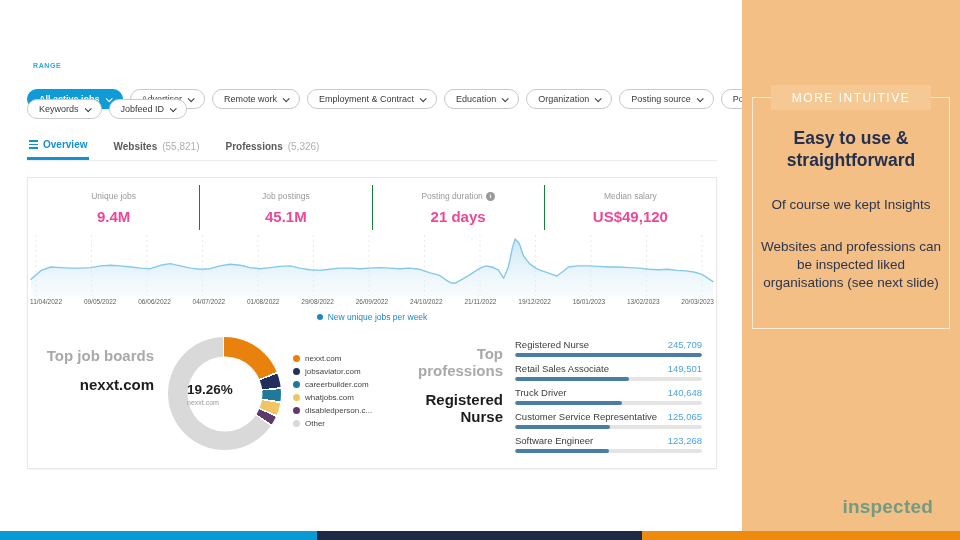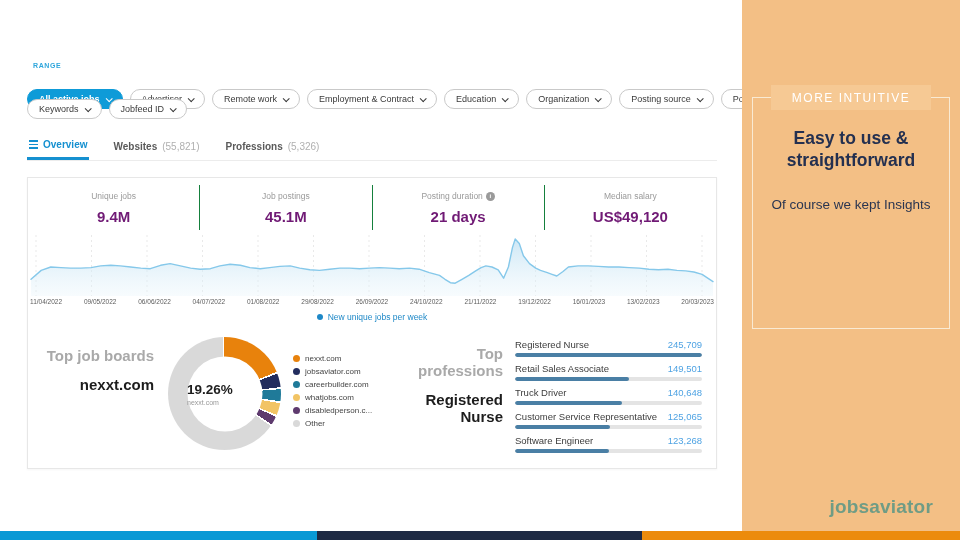--- a/index.html
+++ b/index.html
@@ -22,21 +22,21 @@
   .tab .list-icon { display:inline-flex; flex-direction:column; gap:2px; }
   .tab .list-icon i { display:block; width:9px; height:1.5px; background:#1590d0; }
 
   .panel { position:absolute; left:27px; top:177px; width:690px; height:292px; background:#fff; border:1px solid #e7e7e7; box-shadow:0 1px 2px rgba(0,0,0,.04); }
 
   .stats-row { display:flex; height:52px; padding-top:7px; }
   .stat { flex:1; text-align:center; border-right:1px solid #15803d; }
   .stat:last-child { border-right:none; }
   .stat-label { font-size:8.5px; color:#9a9a9a; display:inline-flex; align-items:center; gap:3px; }
   .info-dot { display:inline-flex; align-items:center; justify-content:center; width:9px; height:9px; border-radius:50%; background:#9a9a9a; color:#fff; font-size:6px; font-weight:700; font-style:normal; cursor:pointer; }
-  .stat-value { margin-top:5px; font-size:15px; font-weight:700; color:#701a75; }
+  .stat-value { margin-top:5px; font-size:15px; font-weight:700; color:#ec4899; }
 
   .chart-wrap { position:relative; margin-top:3px; }
   .chart-wrap svg { display:block; }
   .axis-row { display:flex; justify-content:space-between; padding:1px 2px 0 2px; }
   .axis-row span { font-size:6.5px; color:#5d5d5d; }
   .legend-row { margin-top:7px; display:flex; justify-content:center; align-items:center; gap:5px; }
   .legend-dot { width:6px; height:6px; border-radius:50%; background:#1e88c7; }
   .legend-row span.lg { font-size:8.5px; color:#1e88c7; }
 
   .bottom-row { display:flex; margin-top:15px; padding:0 14px; align-items:flex-start; }
@@ -302,22 +302,23 @@
           </div>
         </div>
     </div>
   </div>
 
   <div class="sidebar">
     <div class="callout">
       <div class="badge">MORE INTUITIVE</div>
       <div class="callout-title">Easy to use &amp; straightforward</div>
       <p>Of course we kept Insights</p>
-    </div>
-    <div class="logo">jobsaviator</div>
+      <p>Websites and professions can be inspected liked organisations (see next slide)</p>
+    </div>
+    <div class="logo">inspected</div>
   </div>
 
   <div class="bottom-bar" id="bottomBar">
       <div style="width: 317px; background: rgb(9, 153, 213);"></div>
       <div style="width: 325px; background: rgb(30, 42, 68);"></div>
       <div style="width: 318px; background: rgb(236, 139, 12);"></div>
     </div>
 </div>
 
 </body></html>

